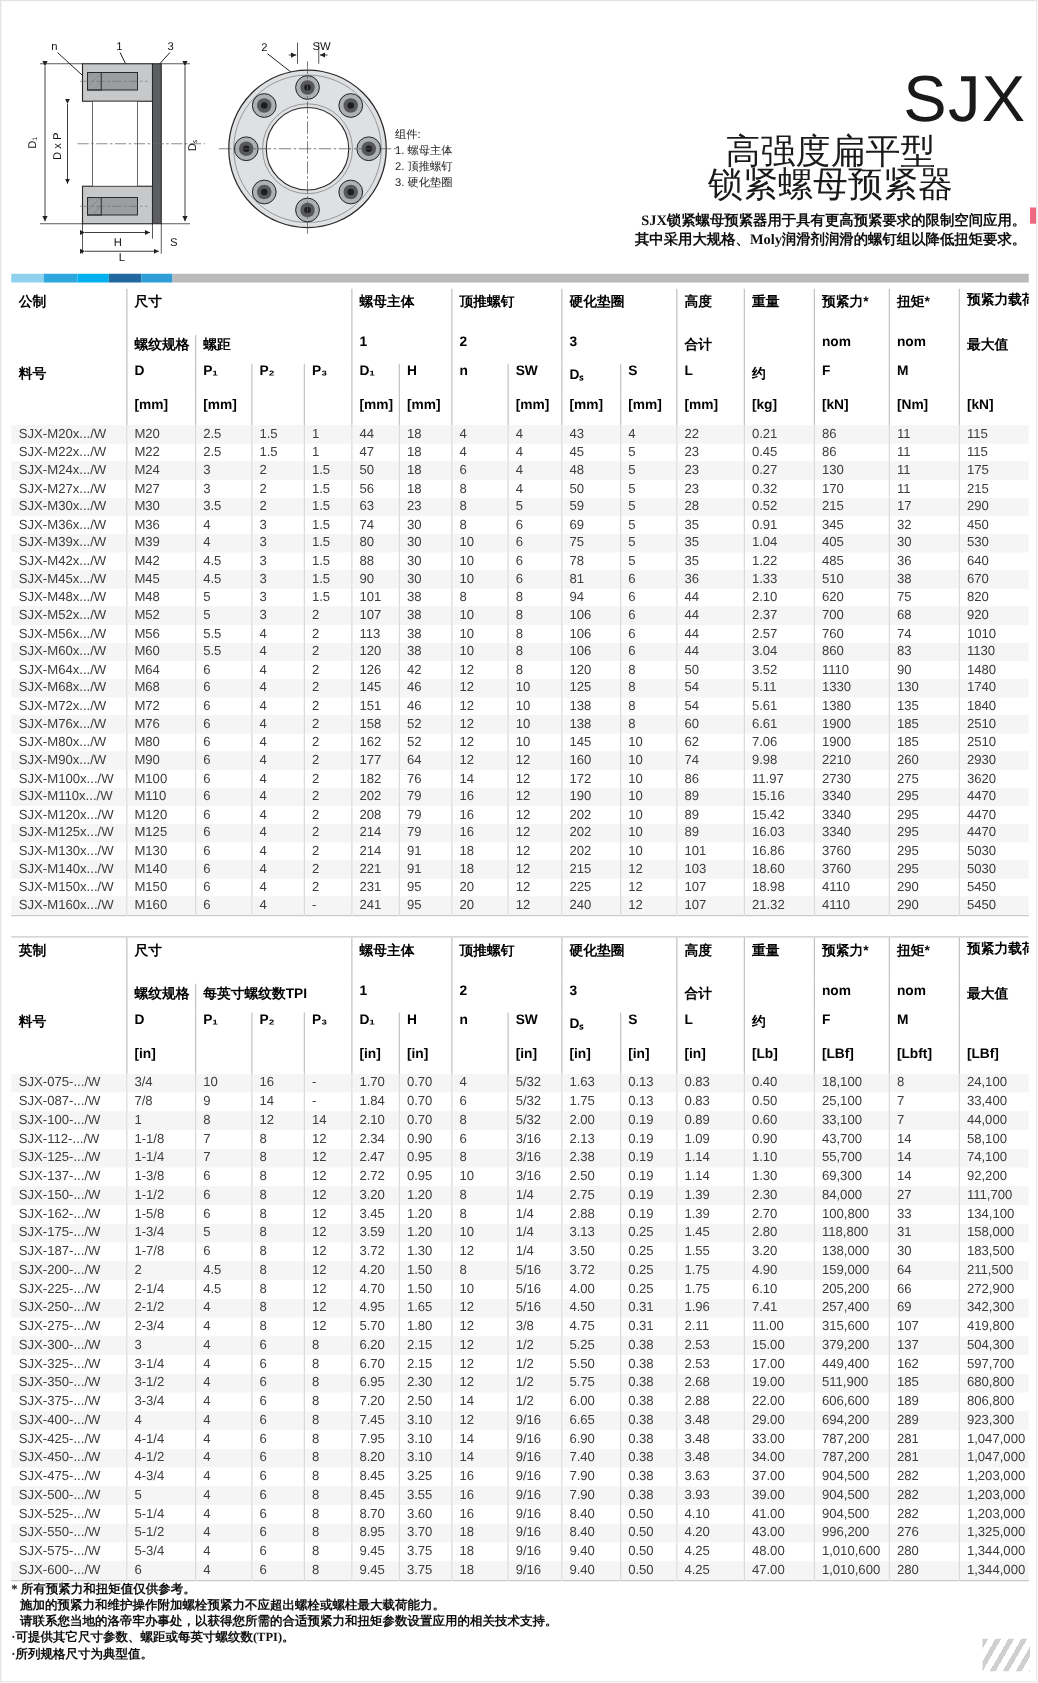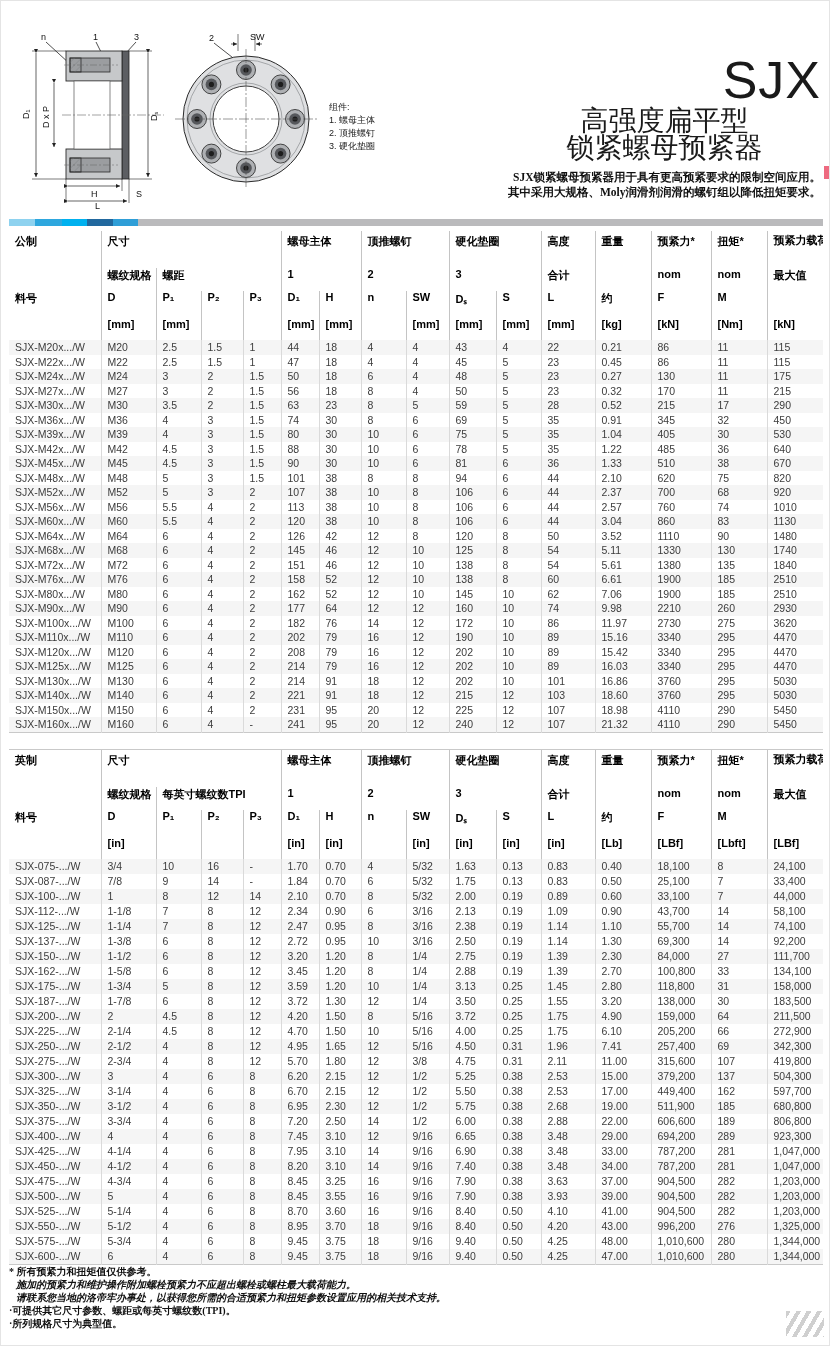--- a/index.html
+++ b/index.html
@@ -1,21 +1,21 @@
 <!DOCTYPE html>
 <html><head>
 <meta charset="utf-8">
 <style>
   html,body{margin:0;padding:0;background:#fff;}
   .page{position:relative;width:830px;height:1346px;background:#fff;border:1px solid #e4e4e4;
         box-sizing:border-box;overflow:hidden;font-family:"Liberation Sans",sans-serif;}
 
   
   .diagram-svg{position:absolute;}
-  .legend{position:absolute;left:328px;top:100px;font-size:9px;line-height:13px;color:#222;}
+  .legend{position:absolute;left:315px;top:100px;font-size:9px;line-height:13px;color:#222;}
 
   
   .title-block{position:absolute;right:8px;top:52px;text-align:right;color:#1a1a1a;margin-left:28px;}
   .product-title{font-size:52px;line-height:54px;font-weight:400;letter-spacing:1px;}
   .subtitle{font-size:28px;line-height:27px;font-weight:400;text-align:center;}
   .description{margin-top:9px;font-family:"Liberation Serif",serif;font-weight:bold;
                font-size:11.5px;line-height:15px;color:#111;}
   .red-tab{position:absolute;right:0;top:165px;width:5px;height:13px;background:#ee6a80;}
 
   
@@ -44,21 +44,21 @@
   .wrap2{white-space:normal;line-height:12.5px;}
   .dtable tbody td{font-size:10.5px;color:#3c3c3c;height:14.5px;line-height:14.5px;border-left:1px solid #dadada;}
   .dtable tbody td:first-child{border-left:none;}
   .dtable tbody tr:nth-child(odd){background:#f5f5f5;}
   #imperial-wrap tbody td{height:15px;line-height:15px;}
 
   
   .footnotes{position:absolute;left:8px;top:1264px;width:780px;
              font-family:"Liberation Serif",serif;font-weight:bold;
              font-size:10px;line-height:13px;color:#111;}
-  .fn-indent{padding-left:7px;font-style:italic;}
+  .fn-indent{padding-left:7px;}
 
   .corner-mark{position:absolute;right:5px;bottom:8px;width:38px;height:26px;opacity:.85;
                background:repeating-linear-gradient(120deg,#c7c7c7 0 4px,#ffffff 4px 9px);}
 
   svg text{font-family:"Liberation Sans",sans-serif;}
 </style>
 </head>
 <body>
 
 <div class="page">

